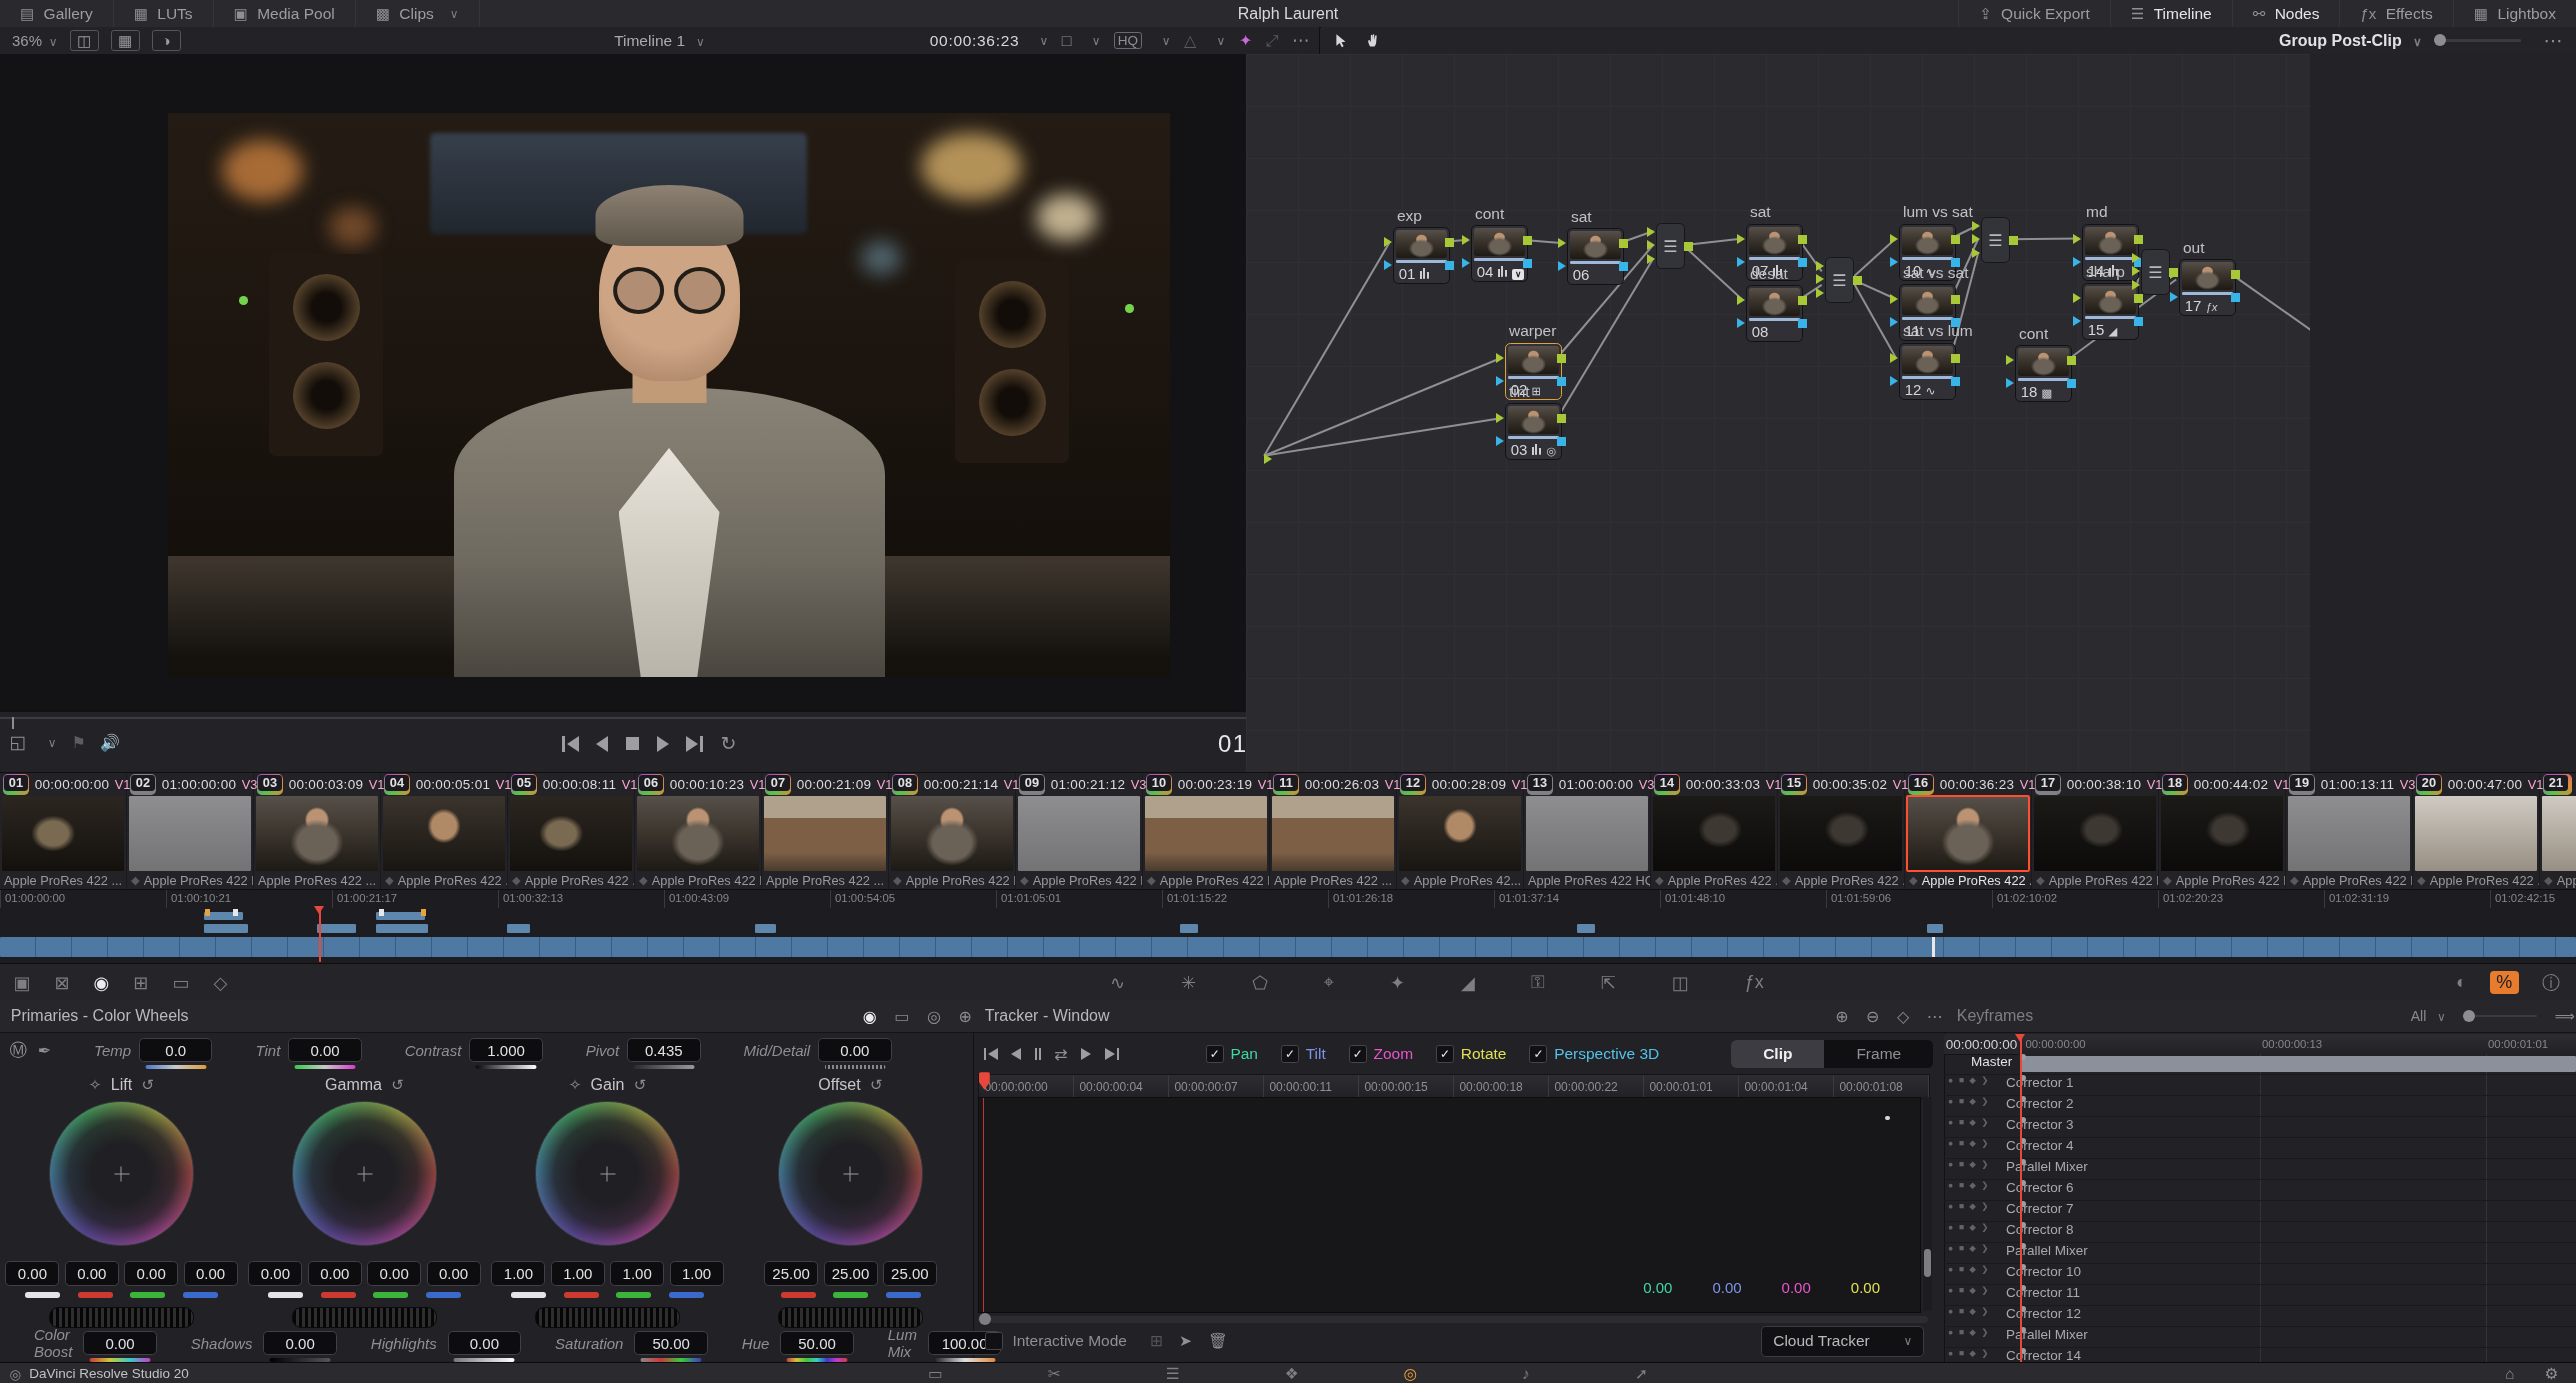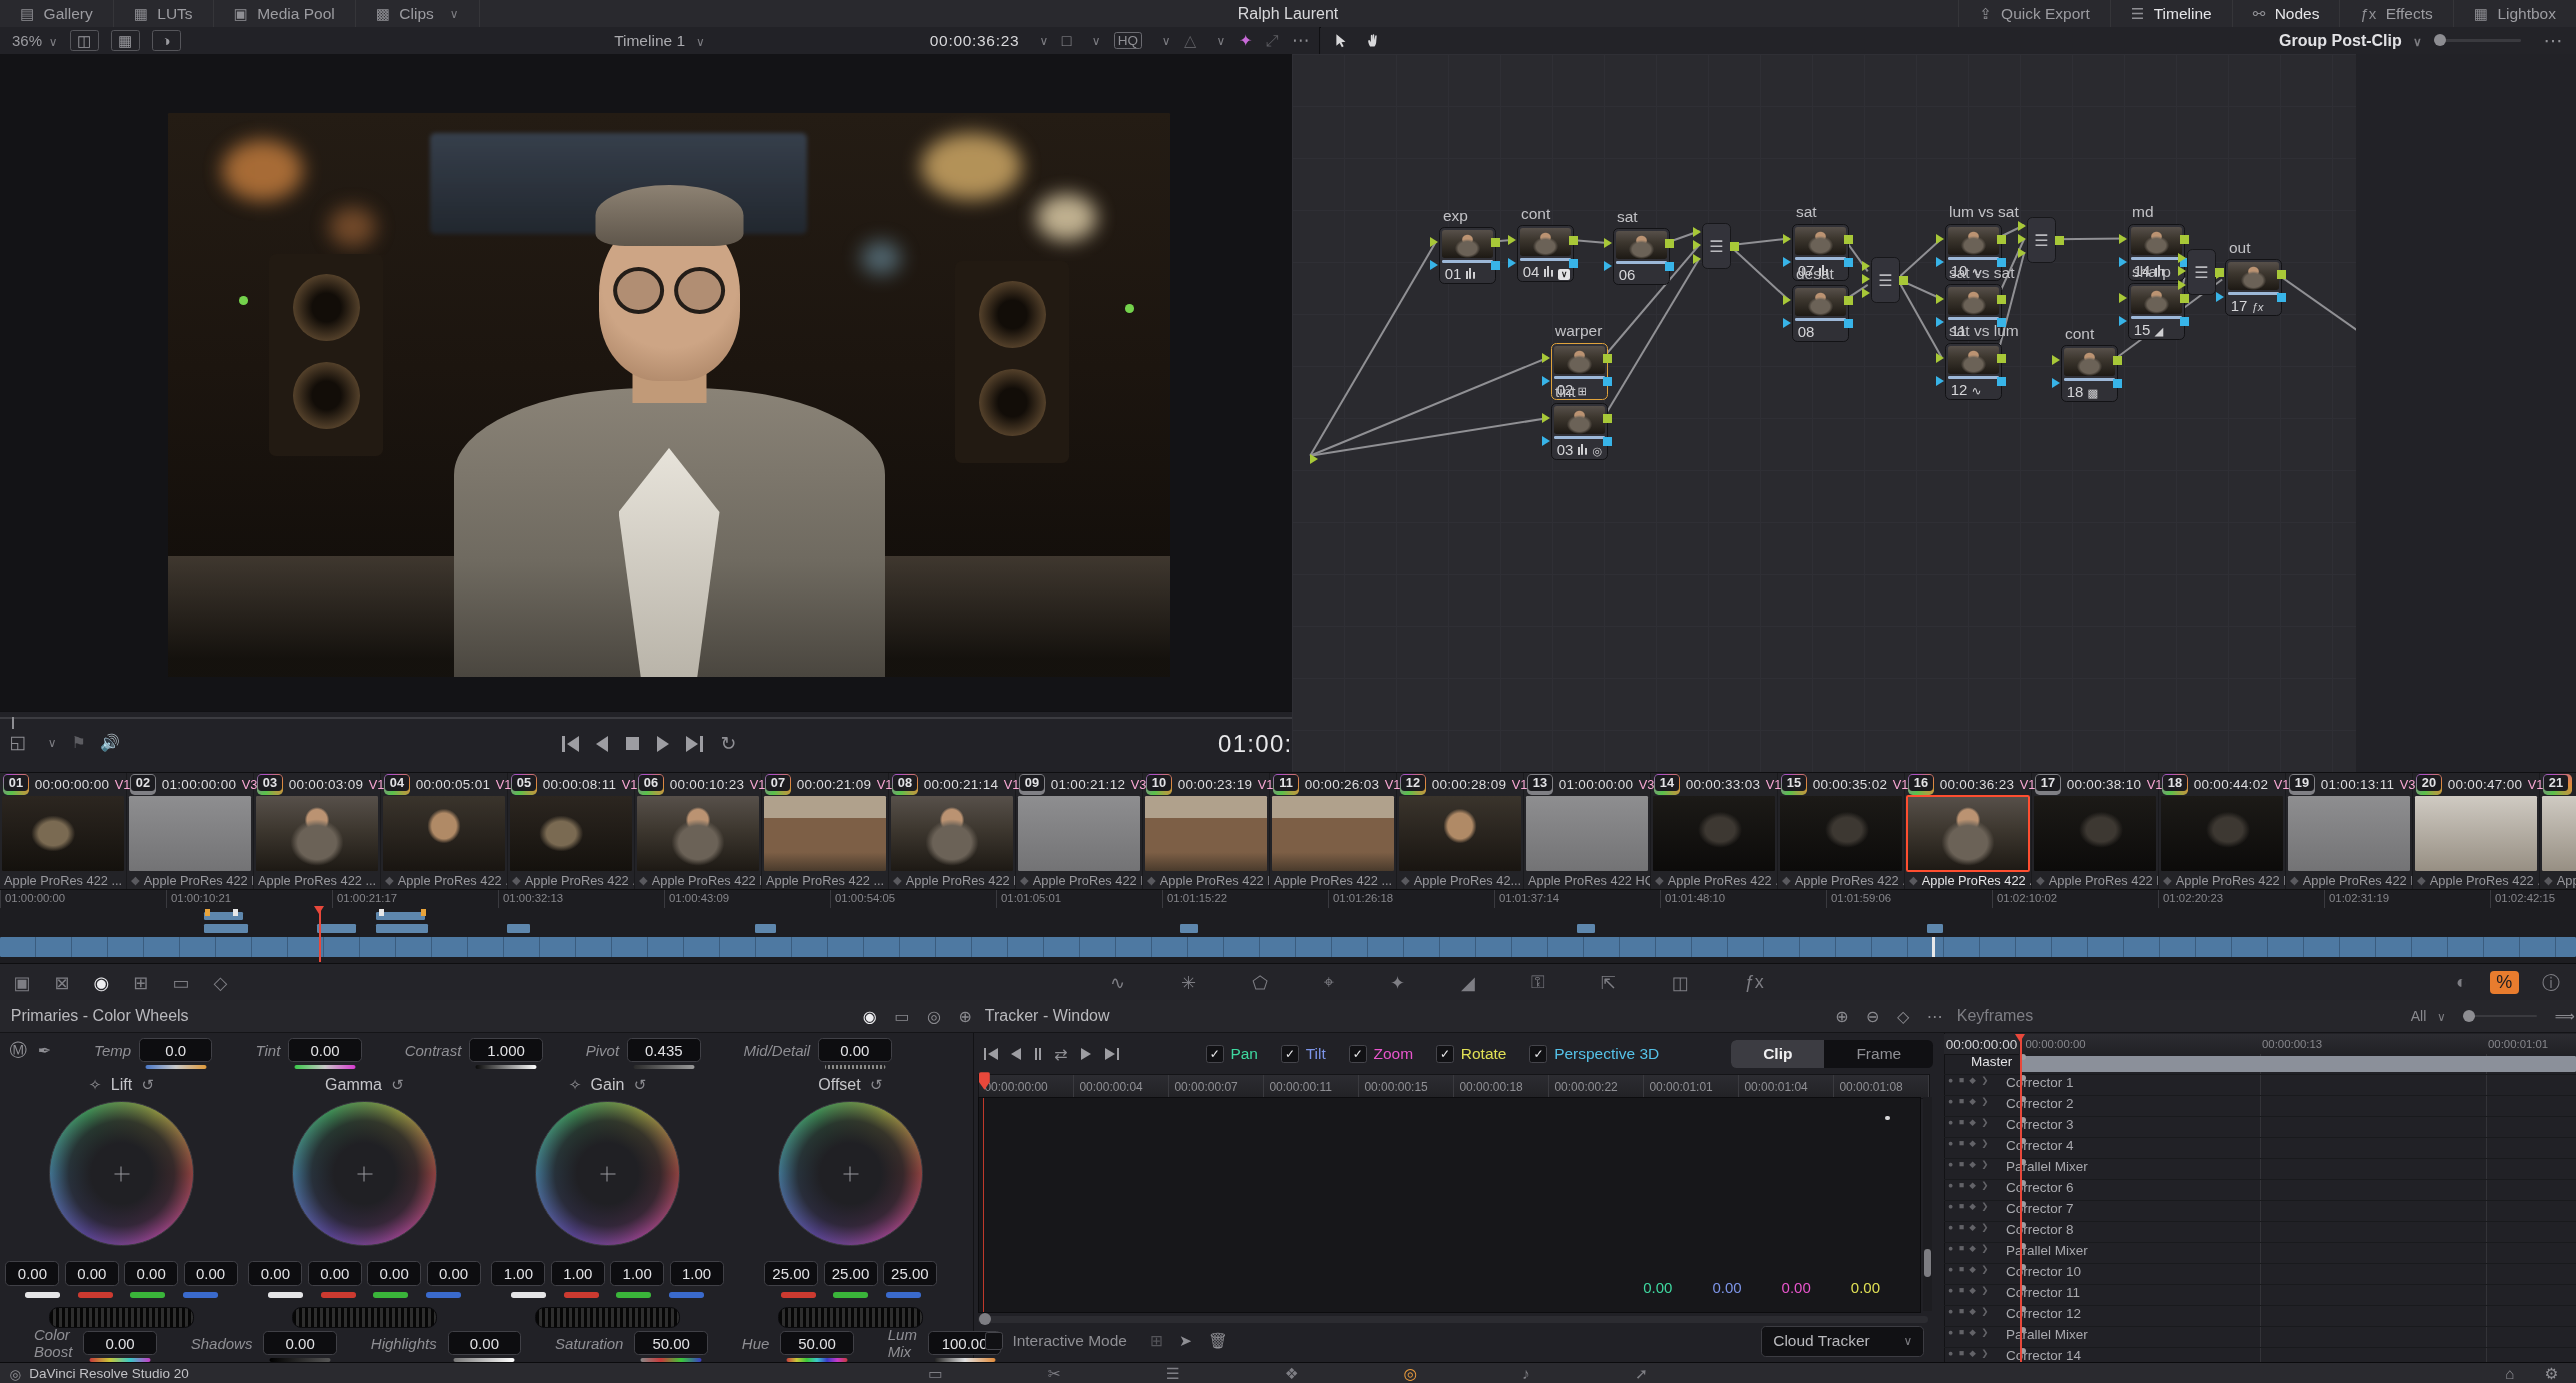--- a/index.html
+++ b/index.html
@@ -61,21 +61,21 @@
   .tri-l{width:0;height:0;border-top:8px solid transparent;border-bottom:8px solid transparent;border-right:12.8px solid #9d9da2;}
   .vbar{width:2.7px;height:16px;background:#9d9da2;}
   .sqr{width:13.5px;height:13.5px;background:#9d9da2;}
 
   
   .nodebar{left:1321px;top:27px;width:1255px;height:27px;background:#232328;display:flex;align-items:center;font-size:15px;color:#9c9ca1;}
   .nb-left{display:flex;gap:16px;padding-left:10.8px;align-items:center;}
   .nb-right{margin-left:auto;display:flex;align-items:center;gap:12px;padding-right:13.5px;}
   .nb-slider{width:87px;height:2.7px;background:#3a3a3f;border-radius:1.3px;position:relative;}
   .nb-slider::before{content:"";position:absolute;left:0;top:-4.7px;width:12px;height:12px;border-radius:50%;background:#8d8d92;}
-  .ngraph{left:1292px;top:54px;width:1064px;height:718px;background:#2a2a2f;overflow:hidden;
+  .ngraph{left:1246px;top:54px;width:1064px;height:718px;background:#2a2a2f;overflow:hidden;
           background-image:linear-gradient(#2f2f35 0.7px,transparent 0.7px),linear-gradient(90deg,#2f2f35 0.7px,transparent 0.7px);
           background-size:52px 52px;}
   .nlinks{position:absolute;left:0;top:0;}
   .node{position:absolute;width:51px;background:#303036;border:1.3px solid #121215;border-radius:5.4px;padding:2px;}
   .node.selected{border-color:#e0a33c;}
   .nthumb{width:100%;height:28px;border-radius:2.7px;background:
       radial-gradient(40% 55% at 50% 66%,#6b6257 0 45%,transparent 62%),
       radial-gradient(16% 26% at 50% 34%,#bb9372 0 58%,transparent 72%),
       linear-gradient(180deg,#57504a 0%,#3d372f 40%,#1d1914 100%);}
   .nprog{width:100%;height:3.4px;background:#9db8d8;border-radius:1.3px;margin:2px 0;}

